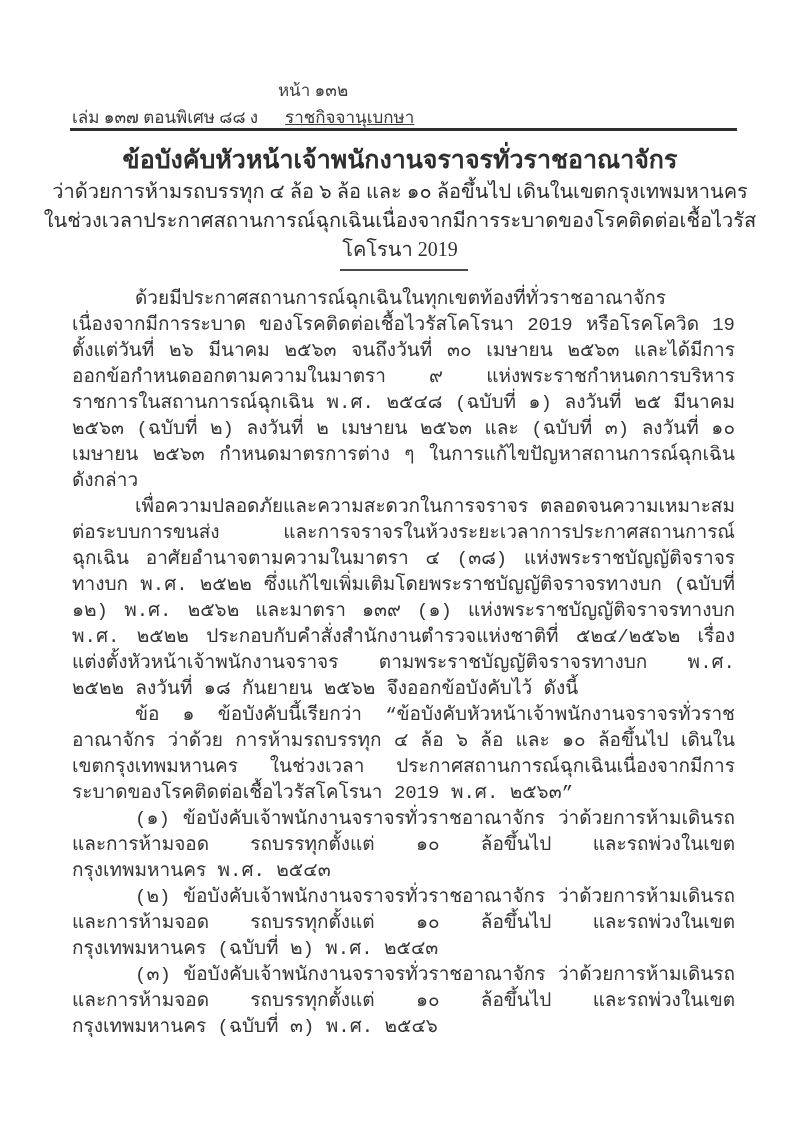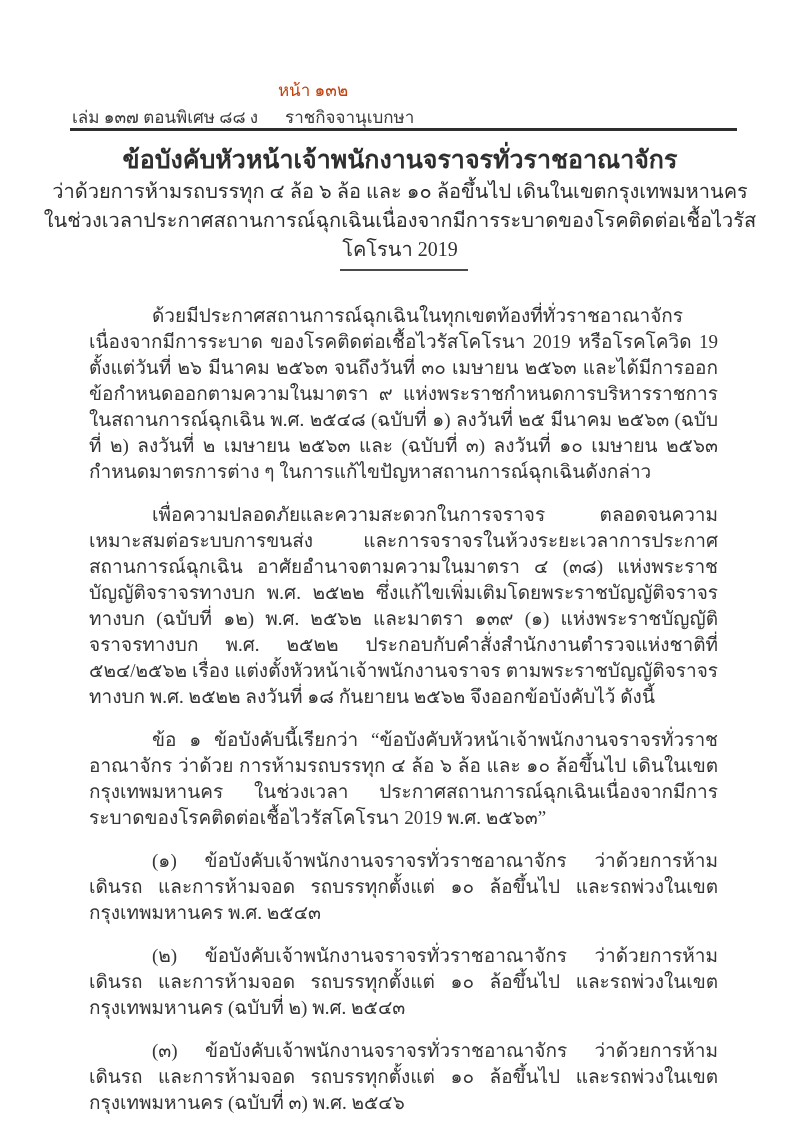--- a/index.html
+++ b/index.html
@@ -17,34 +17,35 @@
     overflow: hidden;
   }
   
   .page-number {
     position: absolute;
     top: 76px;
     left: 313px;
     transform: translateX(-50%);
     font-size: 17px;
     white-space: nowrap;
-    color: #c2410c;
+    color: #404040;
   }
   .masthead {
     position: absolute;
     top: 103px;
     left: 72px;
     right: 64px;
     display: flex;
     align-items: flex-end;
     font-size: 17px;
     color: #3a3a3a;
   }
   .masthead .gazette-name {
     margin-left: 27px;
+    text-decoration: underline;
   }
   .masthead .gazette-date {
     margin-left: auto;
   }
   .masthead-rule {
     position: absolute;
     top: 128px;
     left: 70px;
     width: 667px;
     height: 0;
@@ -88,24 +89,25 @@
   .body-text {
     position: absolute;
     top: 286px;
     left: 72px;
     width: 663px;
     font-size: 19px;
     line-height: 26px;
     color: #353535;
   }
   .body-text p {
-    margin: 17px;
+    margin: 0;
     padding: 0;
     text-indent: 63px;
     text-align: justify;
+    font-family: Liberation Mono, monospace;
   }
 </style>
 </head>
 <body>
 
 <div class="page">
 
   <div class="page-number">หน้า ๑๓๒</div>
 
   <div class="masthead">

